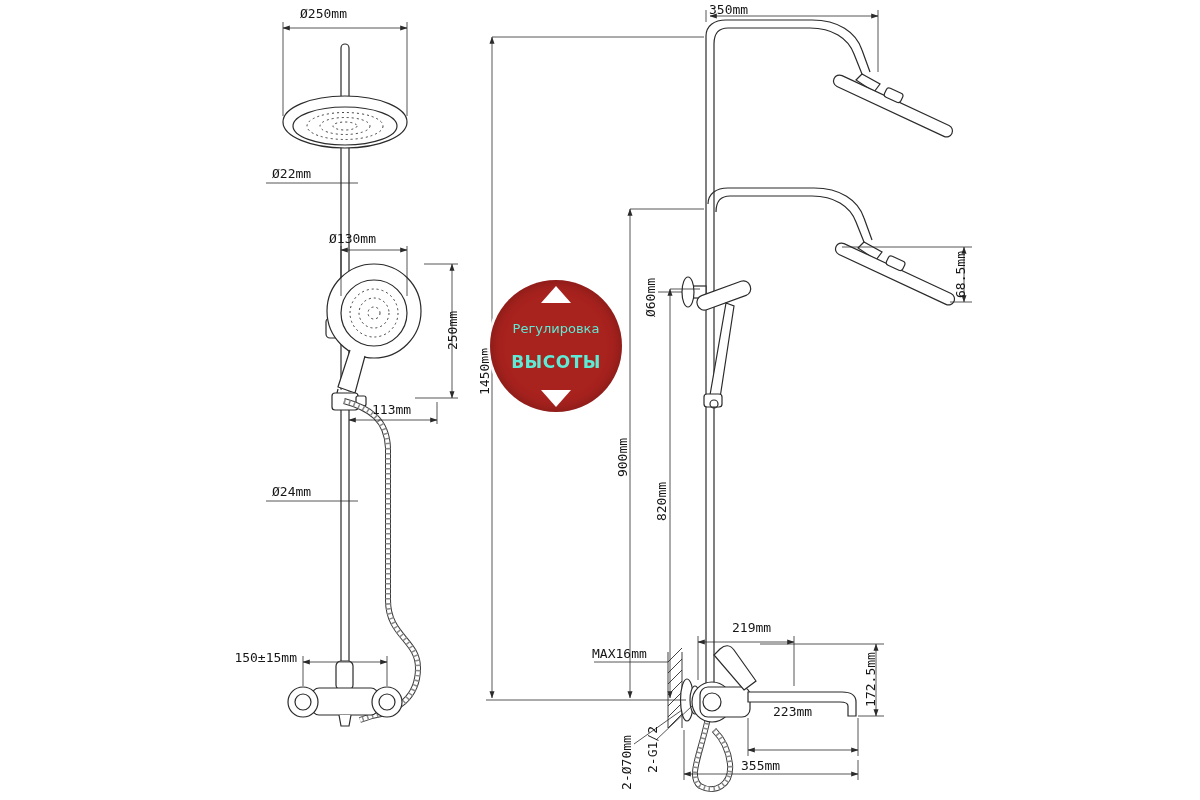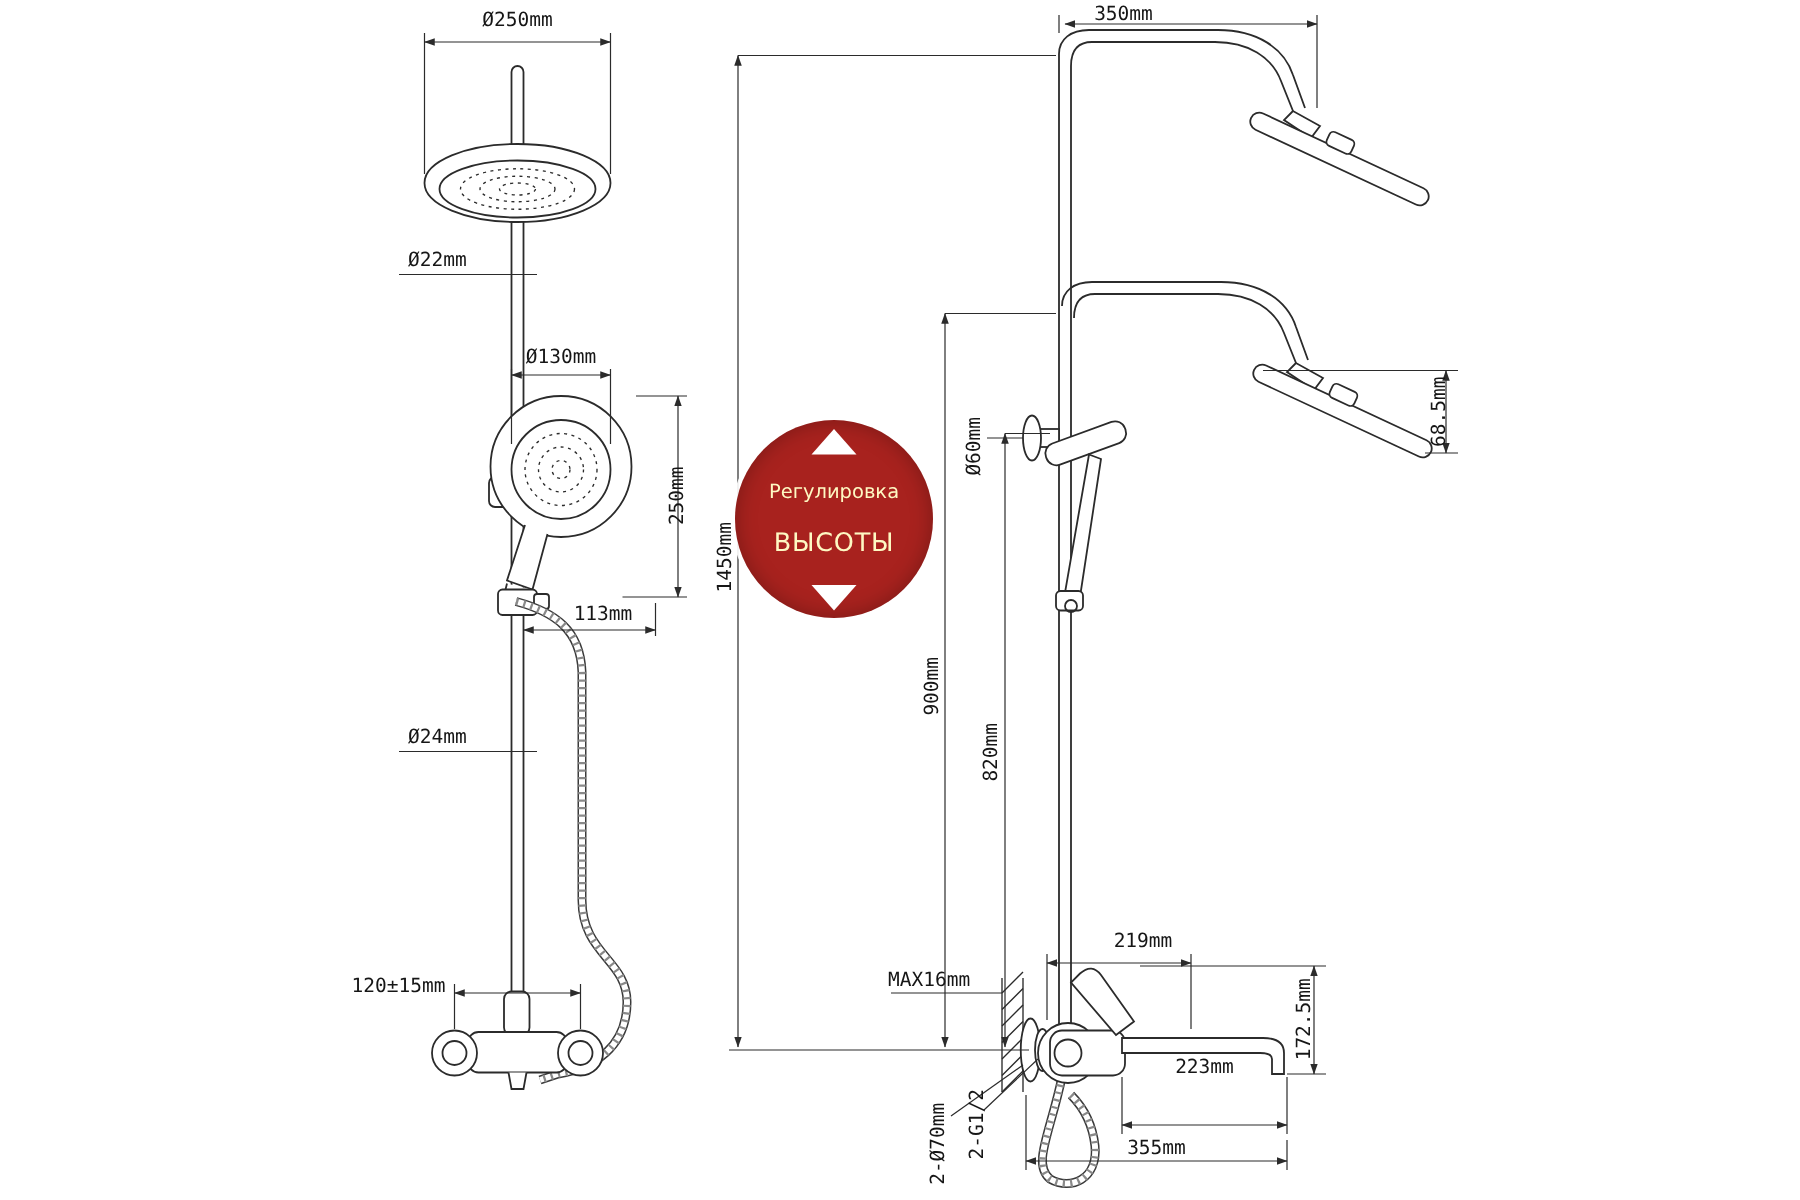--- a/index.html
+++ b/index.html
@@ -1,29 +1,29 @@
 <!DOCTYPE html>
 <html><head>
 <meta charset="utf-8">
 <style>
   *{margin:0;padding:0;box-sizing:border-box}
   html,body{width:1200px;height:800px;background:#fff;overflow:hidden;
     font-family:"DejaVu Sans Mono","Liberation Mono",monospace}
   .sheet{position:relative;width:1200px;height:800px;background:#fff}
   svg.draw{position:absolute;left:0;top:0}
   .lbl{position:absolute;font-size:13px;color:#161616;white-space:nowrap;line-height:15px}
-  .ctr{text-align:center}
+  .ctr{}
   .rgt{text-align:right}
   .vlabel{width:64px;text-align:center;transform:rotate(-90deg)}
   .badge{position:absolute;left:490px;top:280px;width:132px;height:132px;border-radius:50%;
     display:flex;flex-direction:column;align-items:center;justify-content:center;gap:16px;
-    color:#fef9c3;font-family:"DejaVu Sans","Liberation Sans",sans-serif;
+    color:#5eead4;font-family:"DejaVu Sans","Liberation Sans",sans-serif;
     box-shadow:0 0 0 3px rgba(255,255,255,.9), inset 0 0 14px rgba(0,0,0,.28)}
   .badge .l1{font-size:13px}
-  .badge .l2{font-size:17px;font-weight:normal;letter-spacing:.5px}
+  .badge .l2{font-size:17px;font-weight:bold;letter-spacing:.5px}
   .tri{width:0;height:0;border-left:15px solid transparent;border-right:15px solid transparent}
   .tri.up{border-bottom:17px solid #fff;margin-bottom:2px}
   .tri.down{border-top:17px solid #fff;margin-top:2px}
 </style>
 </head>
 <body>
 
 <div class="sheet">
 
 <svg class="draw" width="1200" height="800" viewBox="0 0 1200 800">
@@ -189,21 +189,21 @@
     <line x1="656" y1="740" x2="692" y2="706"></line>
   </g>
 </svg>
 
 <div class="lbl ctr" style="left:300px;top:6px;width:90px">Ø250mm</div>
 <div class="lbl" style="left:272px;top:166px">Ø22mm</div>
 <div class="lbl ctr" style="left:329px;top:231px;width:90px">Ø130mm</div>
 <div class="lbl vlabel" style="left:420px;top:323px">250mm</div>
 <div class="lbl ctr" style="left:372px;top:402px;width:60px">113mm</div>
 <div class="lbl" style="left:272px;top:484px">Ø24mm</div>
-<div class="lbl rgt" style="left:205px;top:650px;width:92px">120±15mm</div>
+<div class="lbl rgt" style="left:205px;top:650px;width:92px">150±15mm</div>
 
 <div class="lbl ctr" style="left:709px;top:2px;width:80px">350mm</div>
 <div class="lbl vlabel" style="left:452px;top:364px">1450mm</div>
 <div class="lbl vlabel" style="left:590px;top:450px">900mm</div>
 <div class="lbl vlabel" style="left:629px;top:494px">820mm</div>
 <div class="lbl vlabel" style="left:618px;top:290px">Ø60mm</div>
 <div class="lbl vlabel" style="left:928px;top:267px">68.5mm</div>
 <div class="lbl" style="left:592px;top:646px">MAX16mm</div>
 <div class="lbl ctr" style="left:732px;top:620px;width:60px">219mm</div>
 <div class="lbl vlabel" style="left:838px;top:672px">172.5mm</div>

